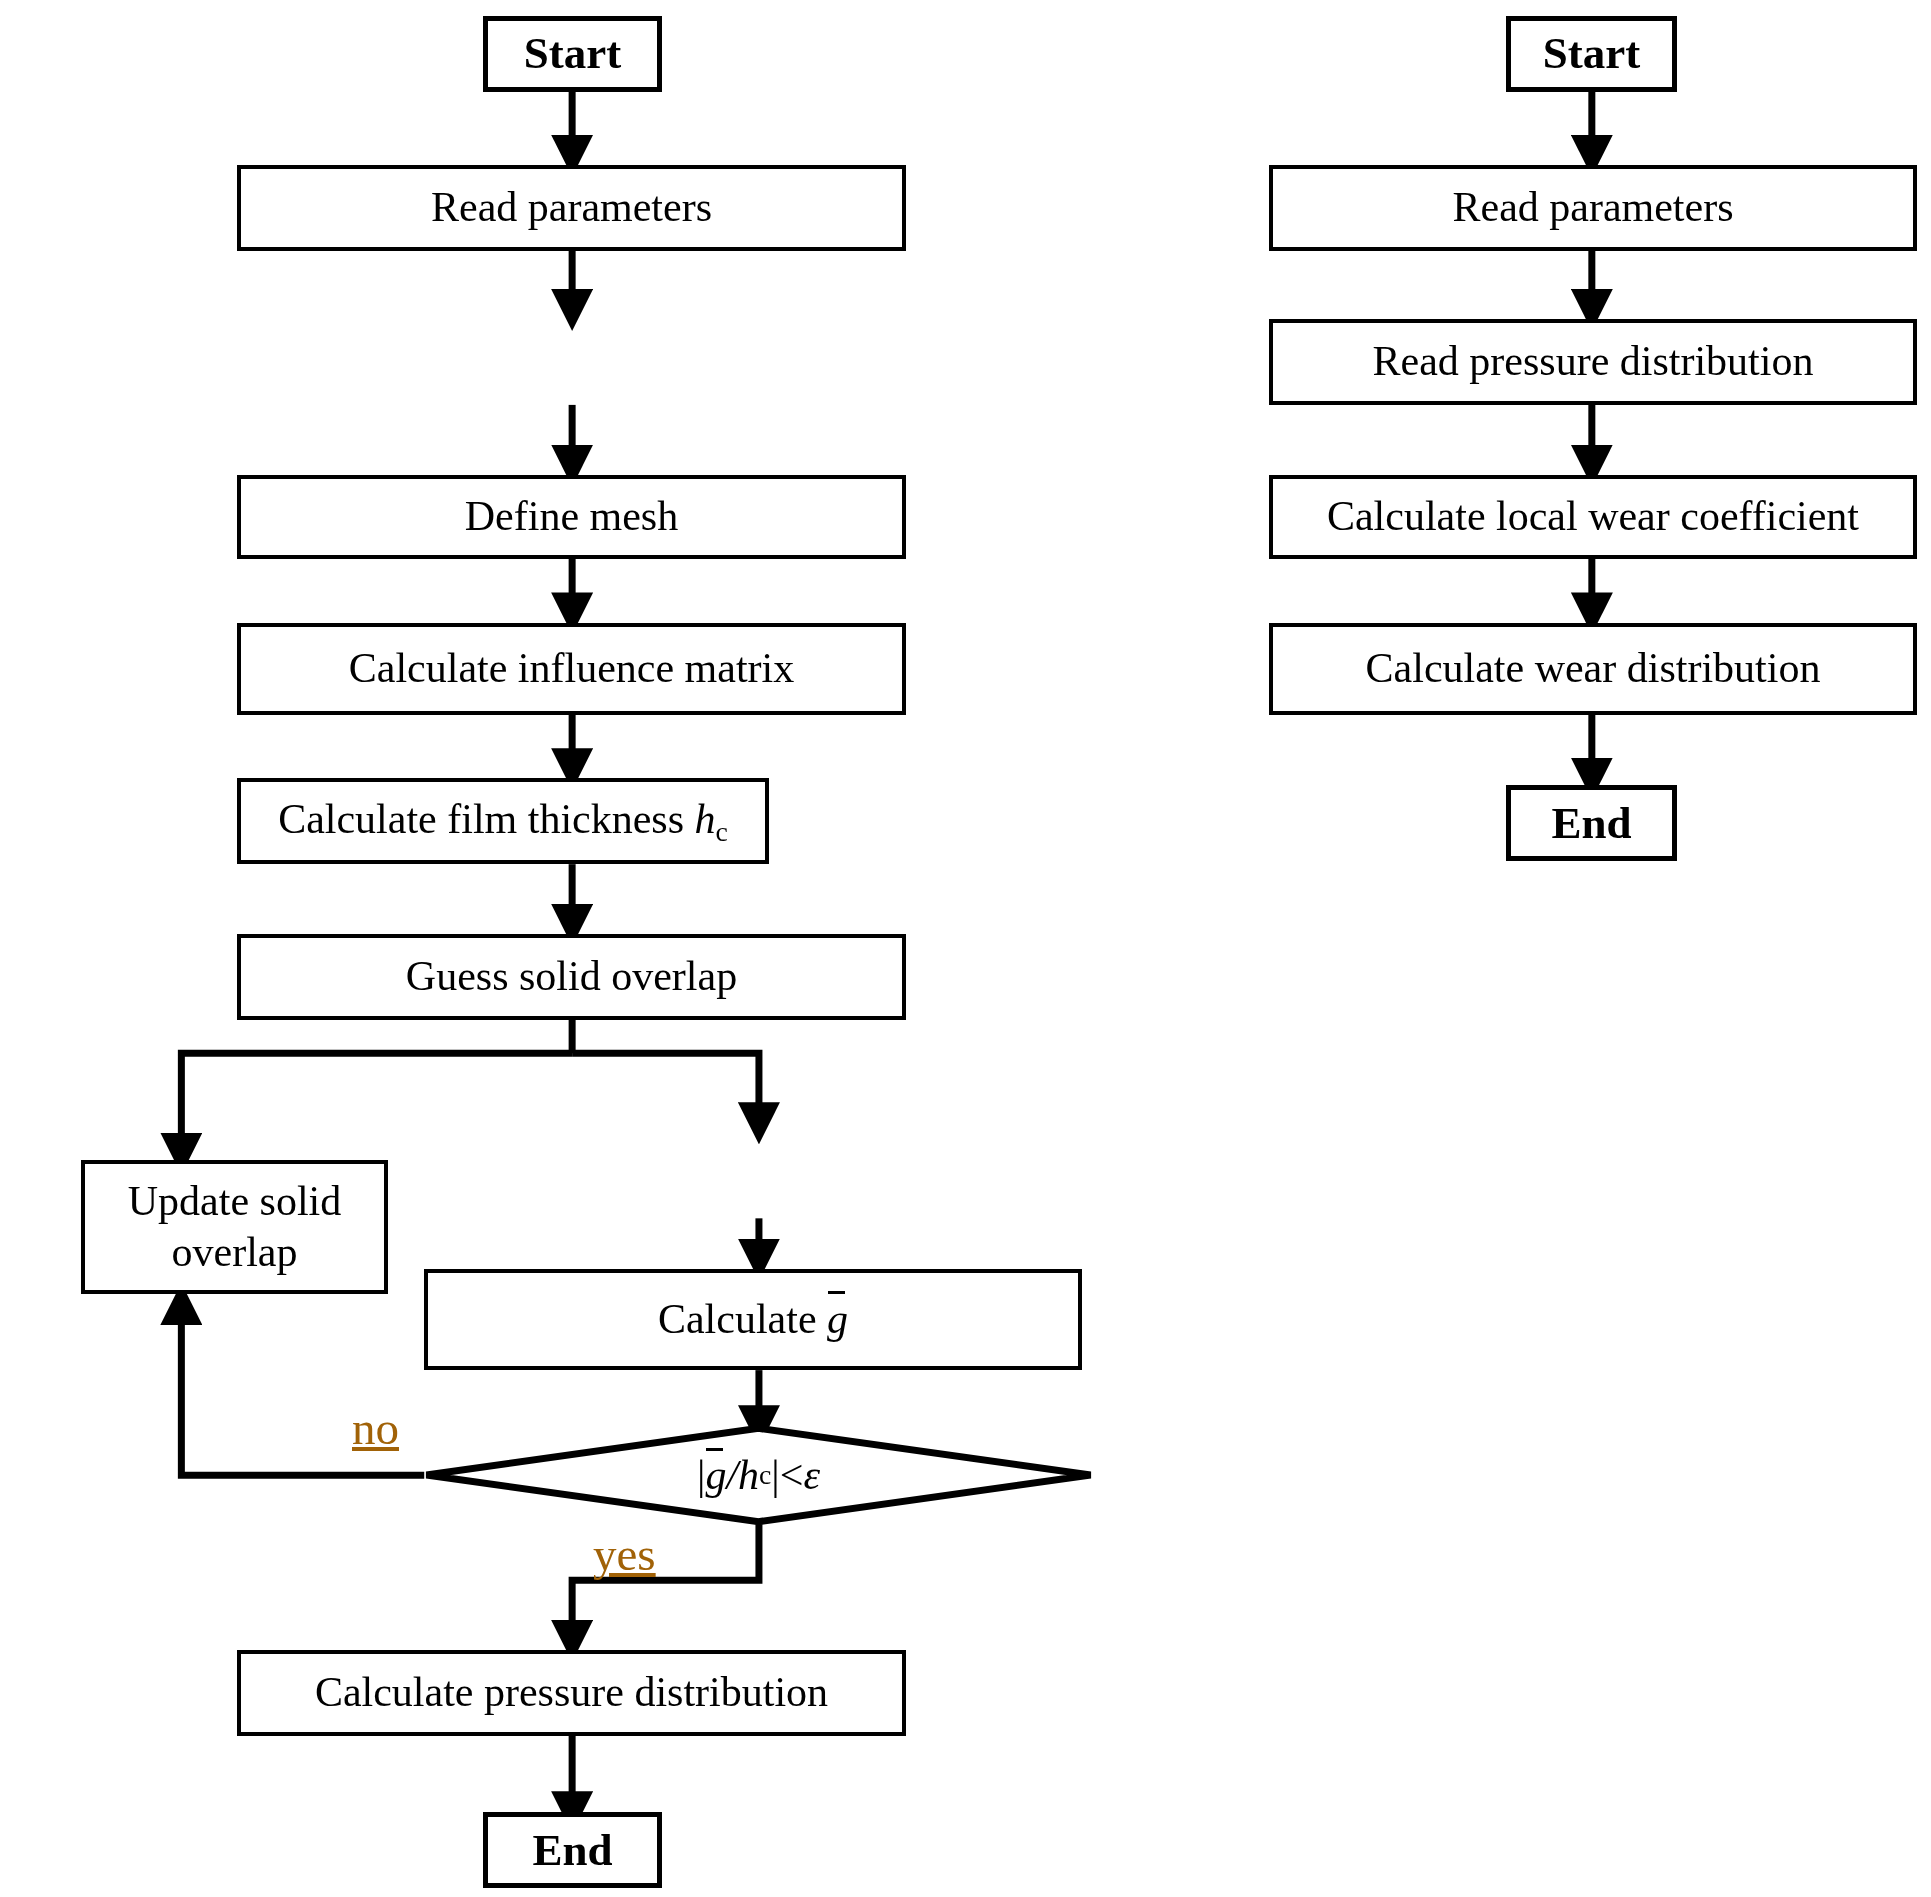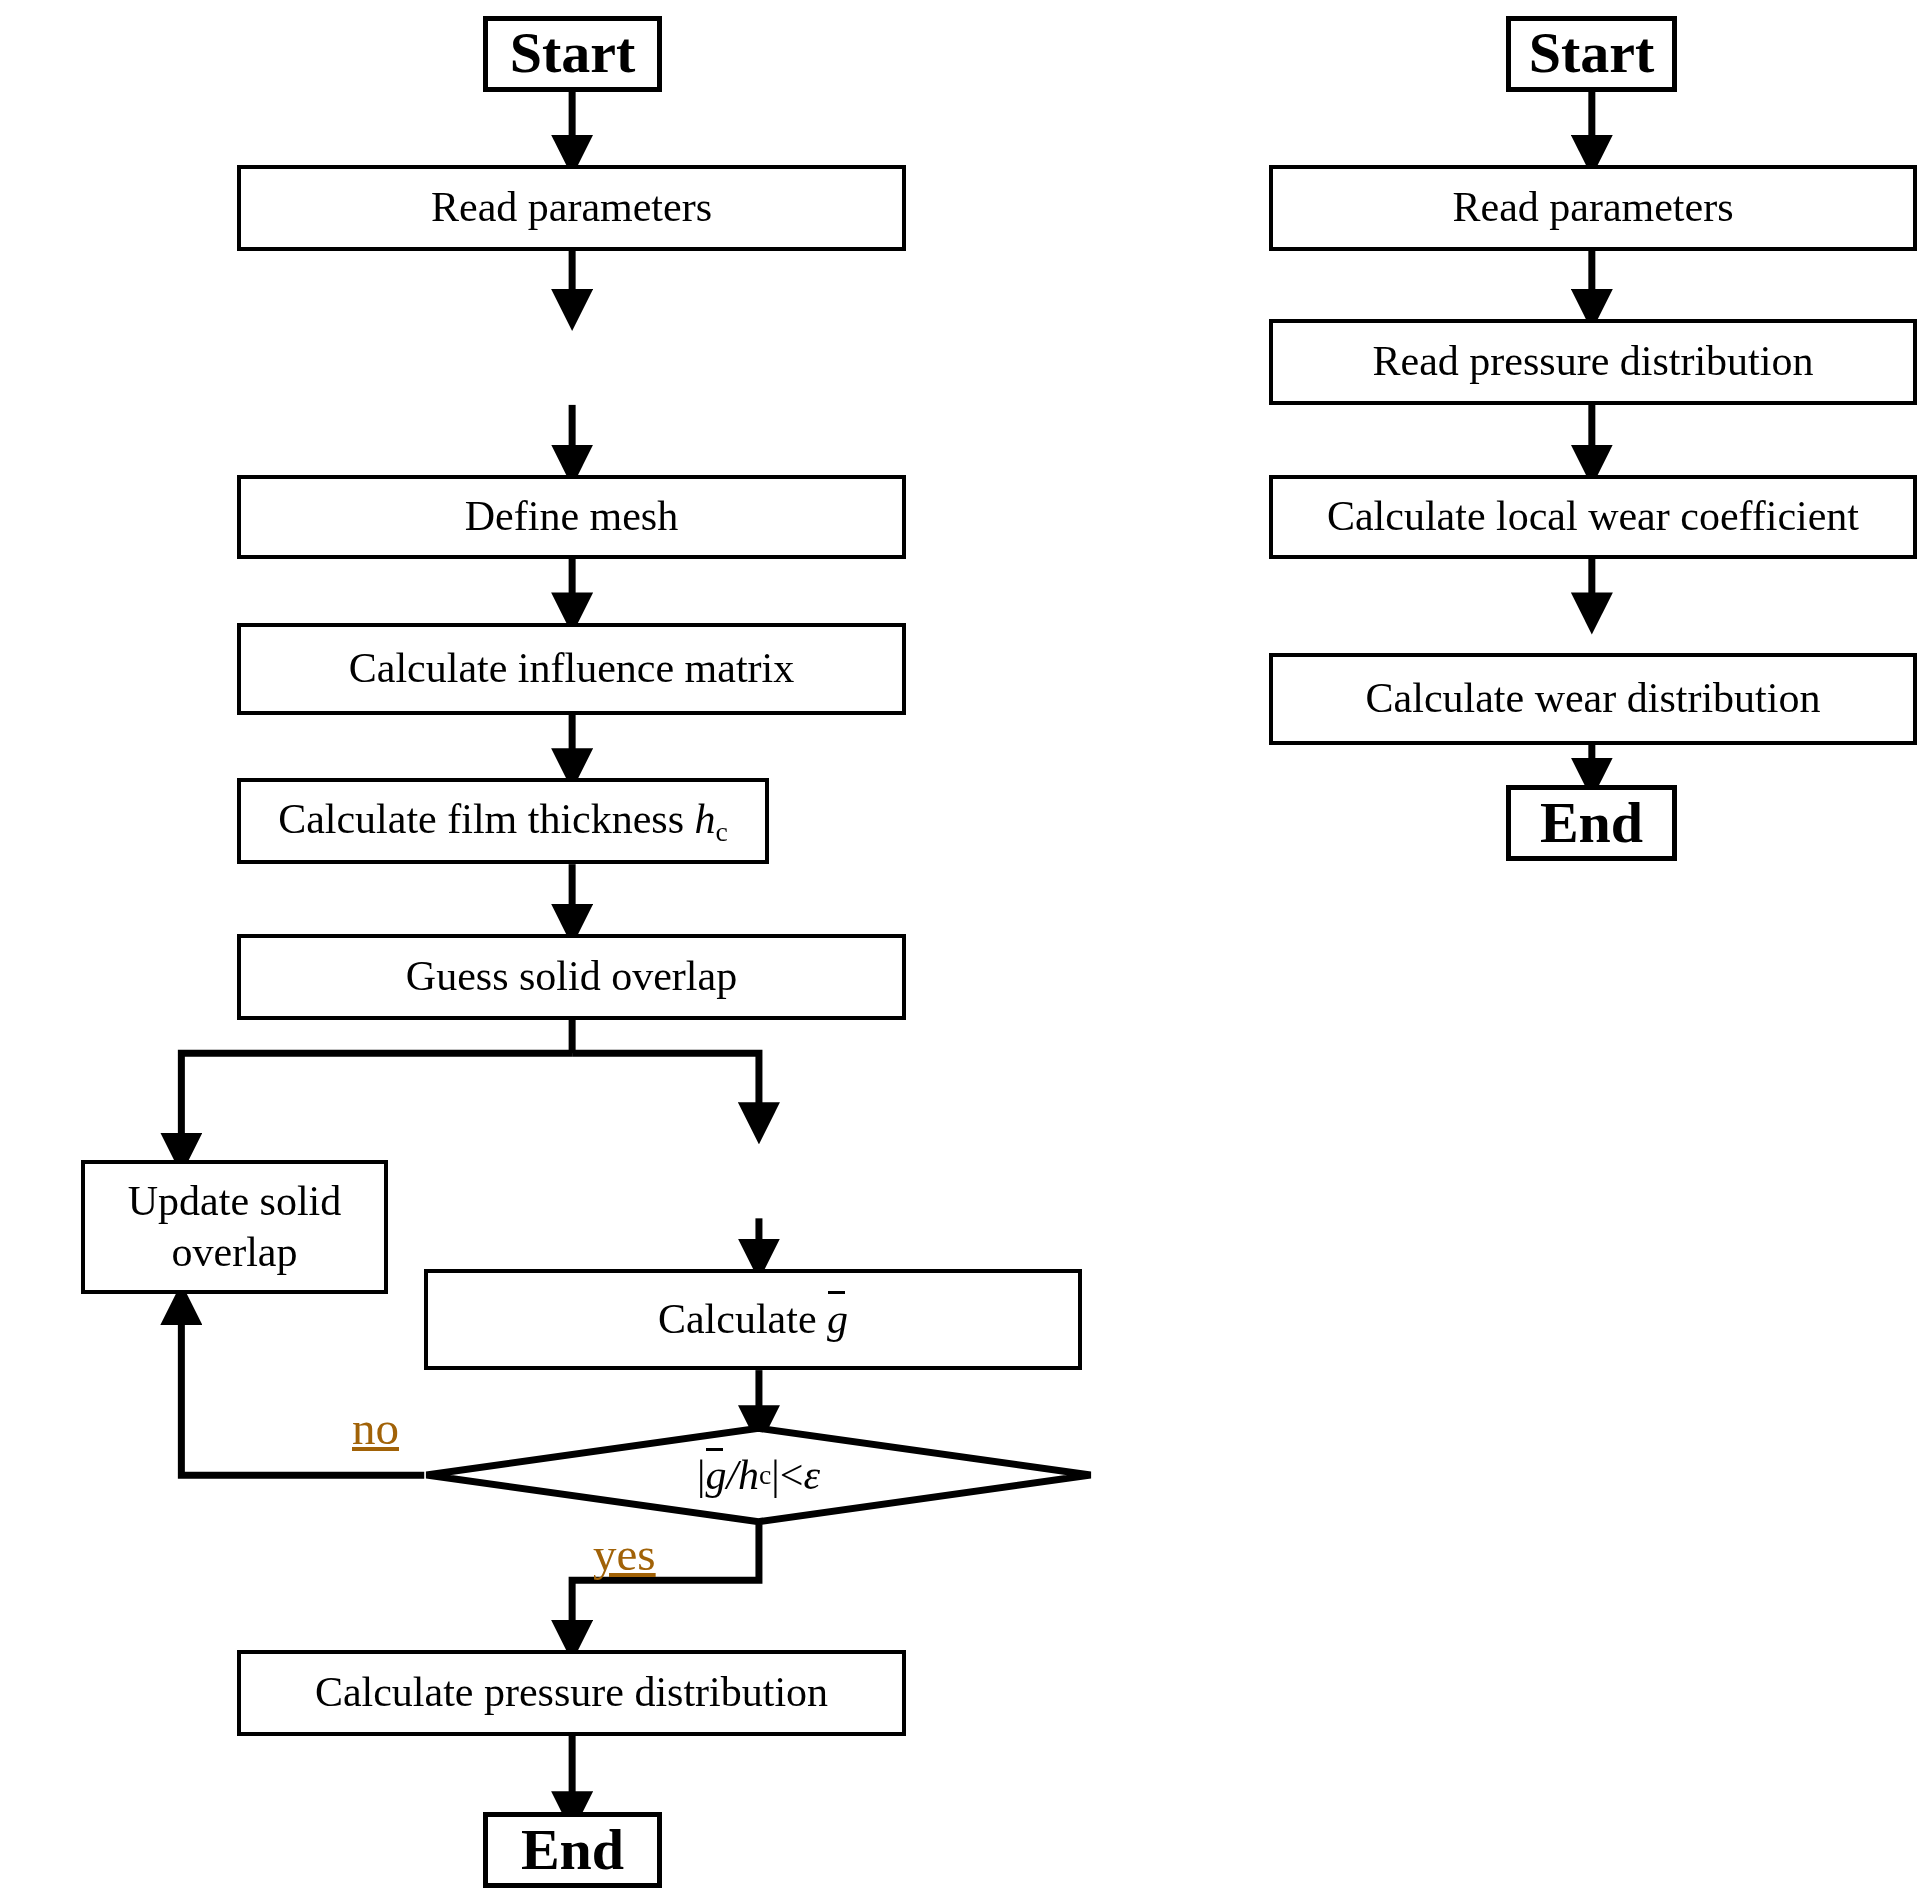--- a/index.html
+++ b/index.html
@@ -26,21 +26,21 @@
     justify-content: center;
     text-align: center;
     color: #000000;
     font-size: 42px;
     line-height: 1.22;
     padding: 3.1px 7.8px;
     z-index: 3;
   }
   .node.terminal {
     font-weight: bold;
-    font-size: 58px;
+    font-size: 45px;
     border-width: 5.4px;
   }
   .node .lbl {
     display: block;
     width: 100%;
   }
   .diamond-wrap {
     position: absolute;
     z-index: 3;
   }
@@ -200,21 +200,21 @@
   </div>
 
   <div class="node" style="left:1269px; top:319px; width:648px; height:86px;">
     <span class="lbl">Read pressure distribution</span>
   </div>
 
   <div class="node" style="left:1269px; top:475px; width:648px; height:84px;">
     <span class="lbl">Calculate local wear coefficient</span>
   </div>
 
-  <div class="node" style="left:1269px; top:653px; width:648px; height:92px;justify-content:center;">
+  <div class="node" style="left:1269px; top:623px; width:648px; height:92px;justify-content:center;">
     <span class="lbl">Calculate wear distribution</span>
   </div>
 
   <div class="node terminal" style="left:1506px; top:785px; width:171px; height:76px;">
     <span class="lbl">End</span>
   </div>
 
 </div>
 
 

